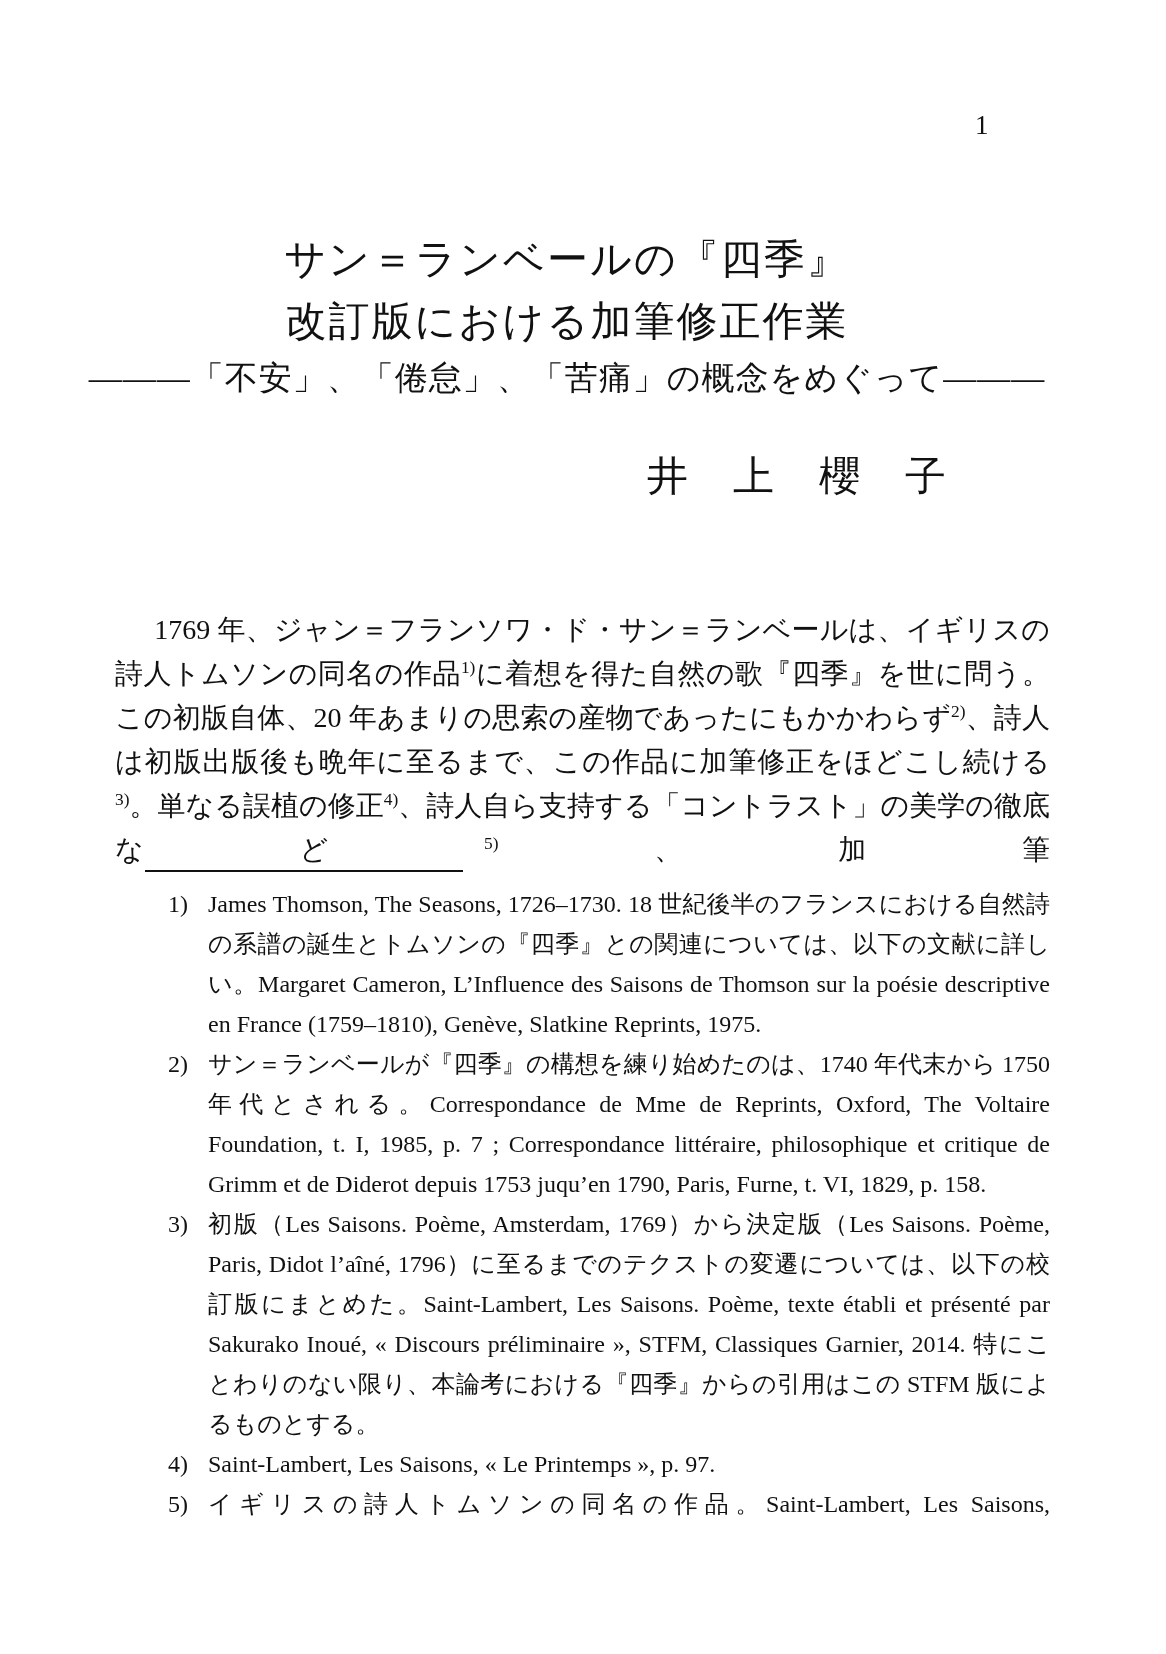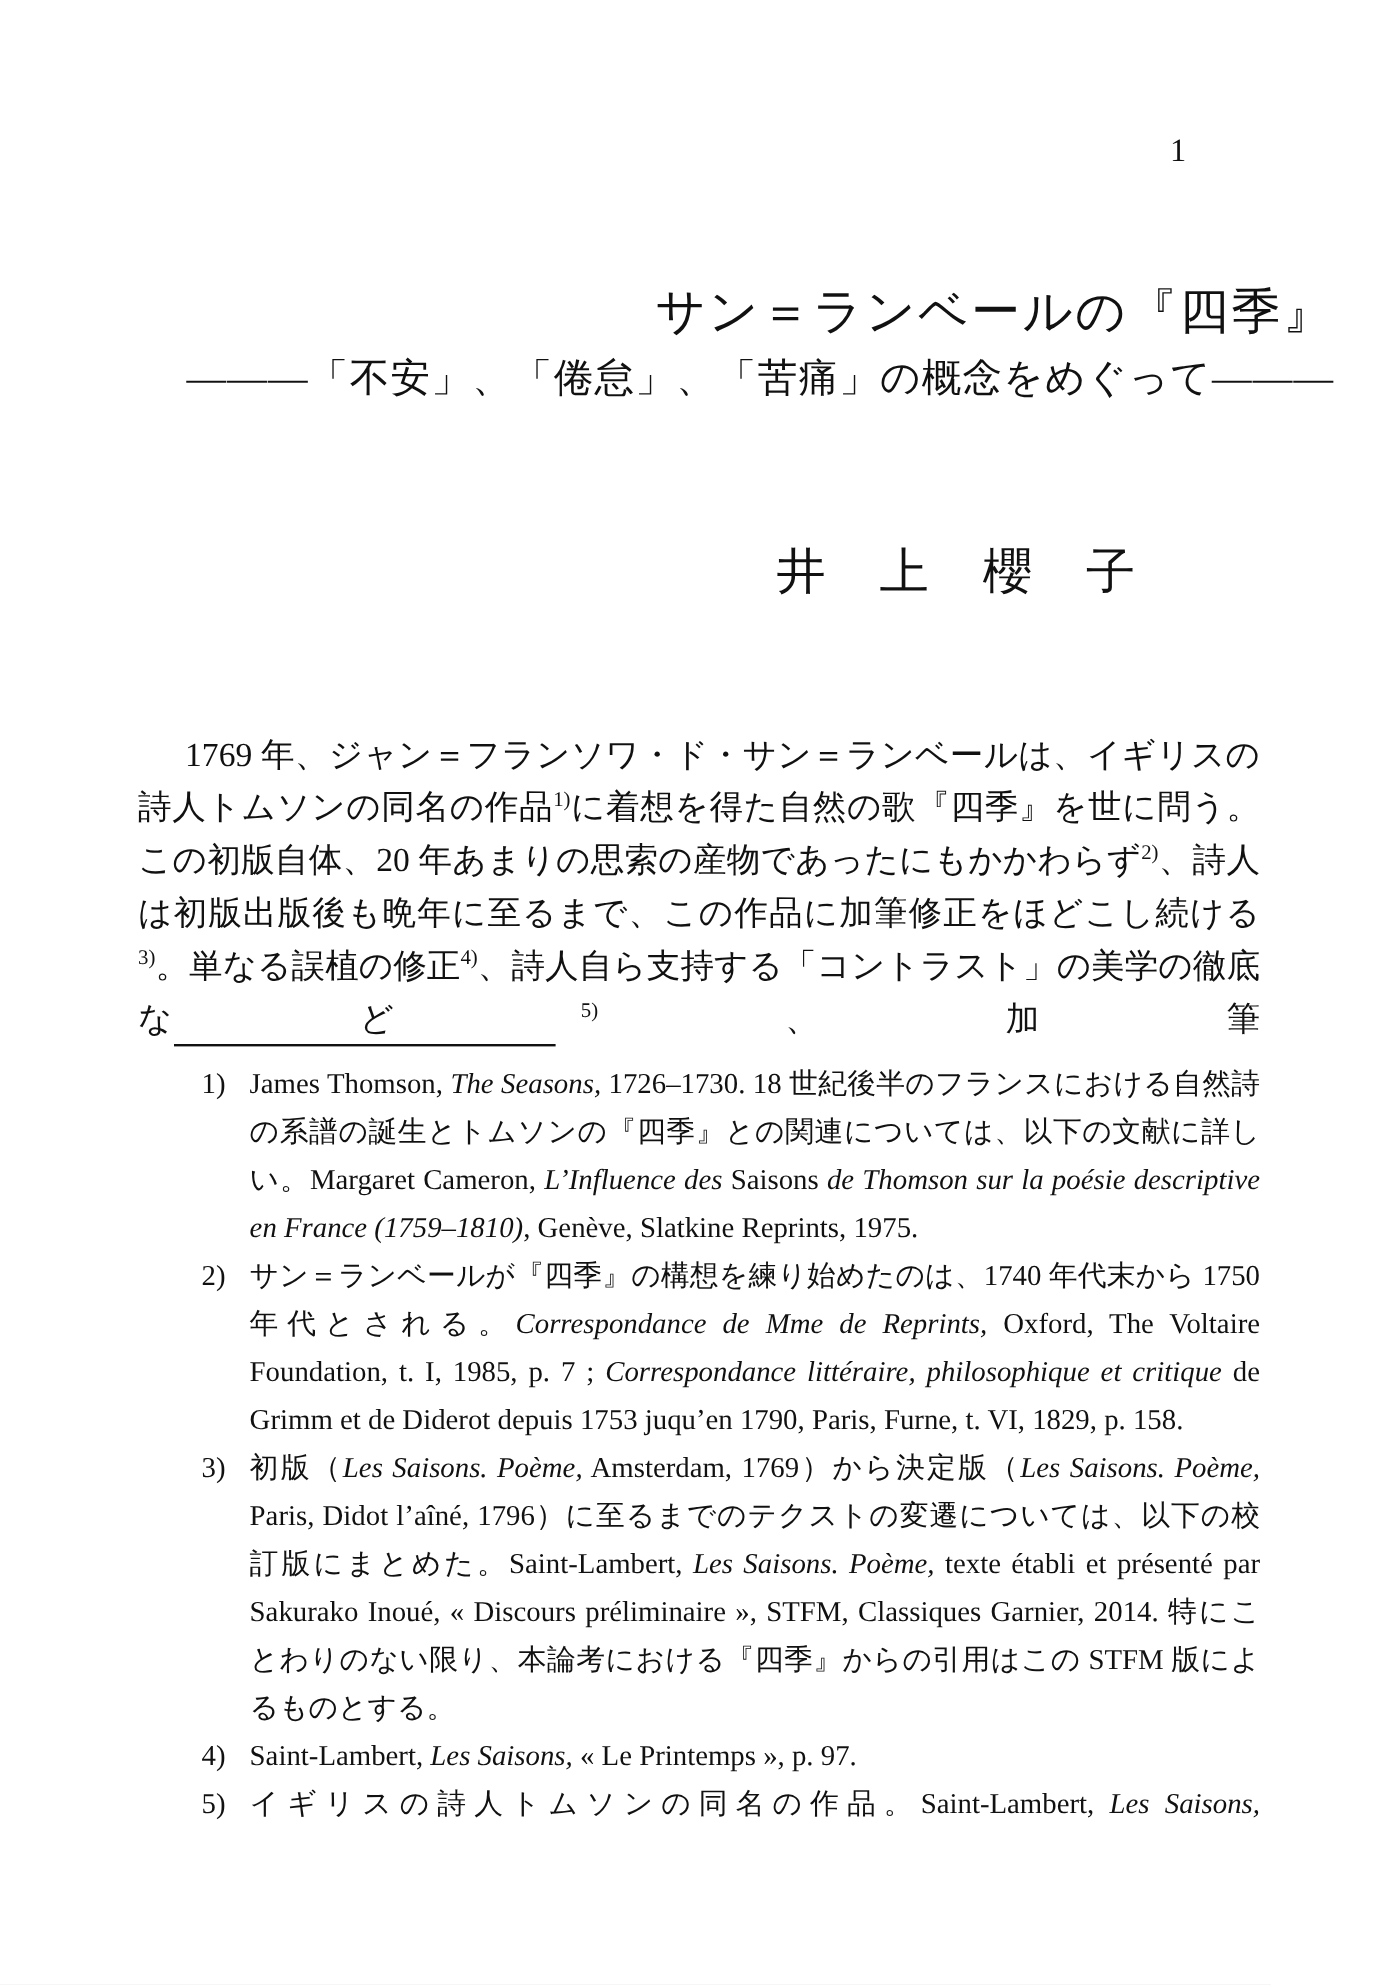--- a/index.html
+++ b/index.html
@@ -16,23 +16,23 @@
   .page-number {
     position: absolute;
     top: 112px;
     left: 975px;
     font-size: 27px;
     line-height: 1;
   }
   .title-block {
     position: absolute;
     top: 228px;
-    left: 62px;
+    left: 42px;
     width: 1050px;
-    text-align: right;
+    text-align: center;
   }
   .title-line {
     font-size: 41px;
     line-height: 62px;
     font-weight: 400;
     letter-spacing: 2px;
     white-space: nowrap;
   }
   .subtitle {
     margin-top: 1px;
@@ -86,31 +86,32 @@
   .footnote { display: flex; }
   .fn-num {
     flex: 0 0 40px;
     white-space: nowrap;
   }
   .fn-text {
     flex: 1 1 auto;
     text-align: justify;
   }
   .fn-text.justify-last { text-align-last: justify; }
-  .it { font-style: italic; }
+  .it { }
 </style>
 </head>
 <body>
 
 <div class="page">
 
   <div class="page-number">1</div>
 
   <div class="title-block">
     <div class="title-line">サン＝ランベールの『四季』</div>
+    <div class="title-line">改訂版における加筆修正作業</div>
     <div class="subtitle">———「不安」、「倦怠」、「苦痛」の概念をめぐって———</div>
   </div>
 
   <div class="author">井　上　櫻　子</div>
 
   <p class="body-text"><span>1769 年、ジャン＝フランソワ・ド・サン＝ランベールは、イギリスの詩人トムソンの同名の作品</span><sup>1)</sup><span>に着想を得た自然の歌『四季』を世に問う。この初版自体、20 年あまりの思索の産物であったにもかかわらず</span><sup>2)</sup><span>、詩人は初版出版後も晩年に至るまで、この作品に加筆修正をほどこし続ける</span><sup>3)</sup><span>。単なる誤植の修正</span><sup>4)</sup><span>、詩人自ら支持する「コントラスト」の美学の徹底など</span><sup>5)</sup><span>、加筆</span></p>
 
   <div class="fn-rule"></div>
 
   <div class="footnotes">

